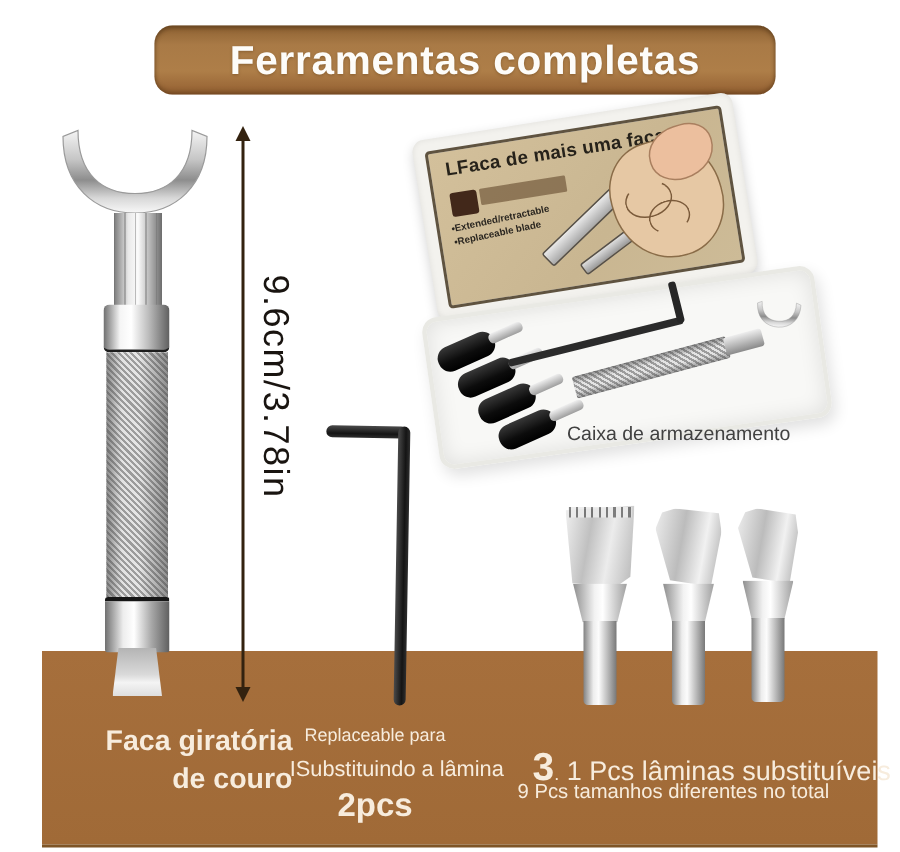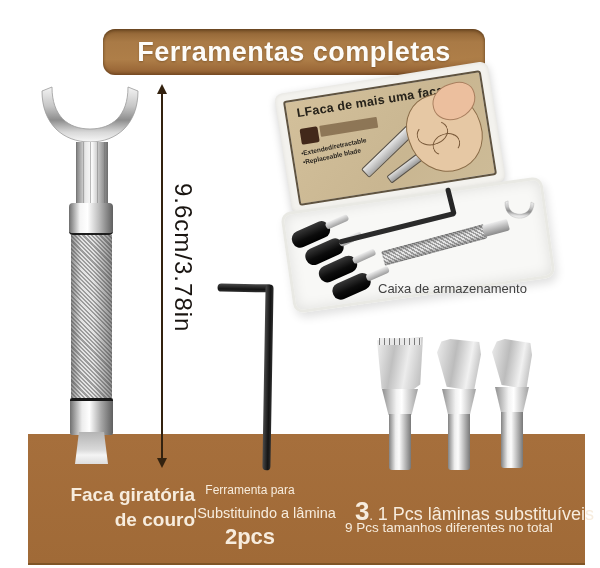--- a/index.html
+++ b/index.html
@@ -1,24 +1,24 @@
 <!DOCTYPE html>
 <html><head>
 <meta charset="utf-8">
 <style>
   html,body{margin:0;padding:0;background:#ffffff;}
   #stage{position:relative;width:600px;height:568px;background:#ffffff;overflow:hidden;
          font-family:"Liberation Sans",sans-serif;}
   .abs{position:absolute;}
 
   
-  .banner{left:103px;top:17px;width:382px;height:46px;border-radius:12px;
+  .banner{left:103px;top:17px;width:414px;height:46px;border-radius:12px;
     background:linear-gradient(180deg,#8d6132 0%,#a97a46 28%,#ae7e48 66%,#935f31 100%);
     box-shadow:inset 0 2px 3px rgba(60,35,10,.45), inset 0 -2px 3px rgba(60,35,10,.35);
-    display:flex;align-items:center;justify-content:center;margin-top:12px;}
+    display:flex;align-items:center;justify-content:center;}
   .banner span{color:#fdfcf9;font-size:27px;font-weight:bold;letter-spacing:.5px;
     text-shadow:0 1px 2px rgba(70,40,10,.35);}
 
   
   .yoke{left:37px;top:86px;width:106px;height:60px;}
   .stem{left:76px;top:142px;width:32px;height:64px;
     background:
       repeating-linear-gradient(90deg,rgba(110,110,110,.45) 0 1px,rgba(255,255,255,0) 1px 7px),
       linear-gradient(90deg,#7a7a7a,#e9e9e9 30%,#fbfbfb 50%,#b5b5b5 75%,#6d6d6d);}
   .collar{left:69px;top:203px;width:44px;height:30px;border-radius:4px;
@@ -250,21 +250,21 @@
   <div class="abs bgrp bg3">
     <div class="tip"></div>
     <div class="neck"></div>
     <div class="shaft"></div>
   </div>
 
   <div class="abs txt cap-left">
     <div>Faca giratória</div>
     <div>de couro</div>
   </div>
-  <div class="abs txt cap-mid1">Ferramenta para</div>
+  <div class="abs txt cap-mid1">Replaceable para</div>
   <div class="abs txt cap-mid2">ISubstituindo a lâmina</div>
   <div class="abs txt cap-mid3">2pcs</div>
   <div class="abs txt cap-r1">
     <span class="big">3</span><span class="dot">.</span>
     <span>1 Pcs lâminas substituíveis</span>
   </div>
   <div class="abs txt cap-r2">9 Pcs tamanhos diferentes no total</div>
 
 </div>
 

